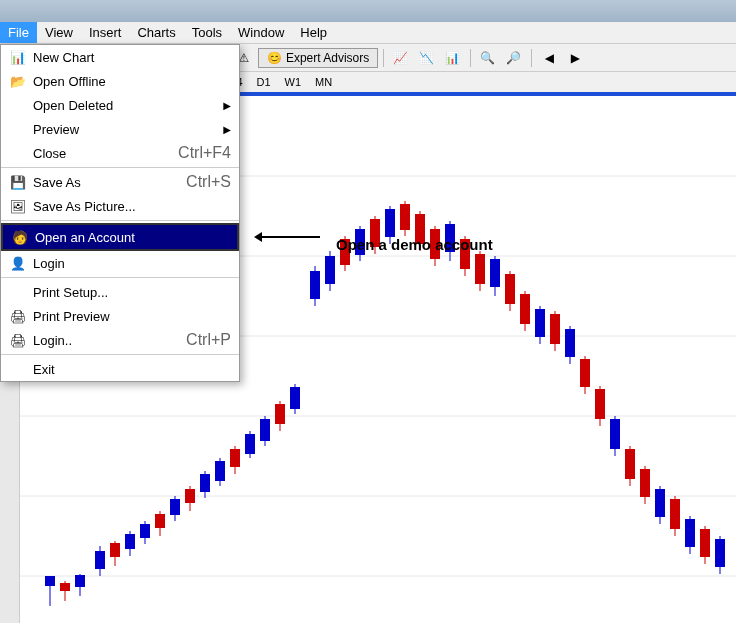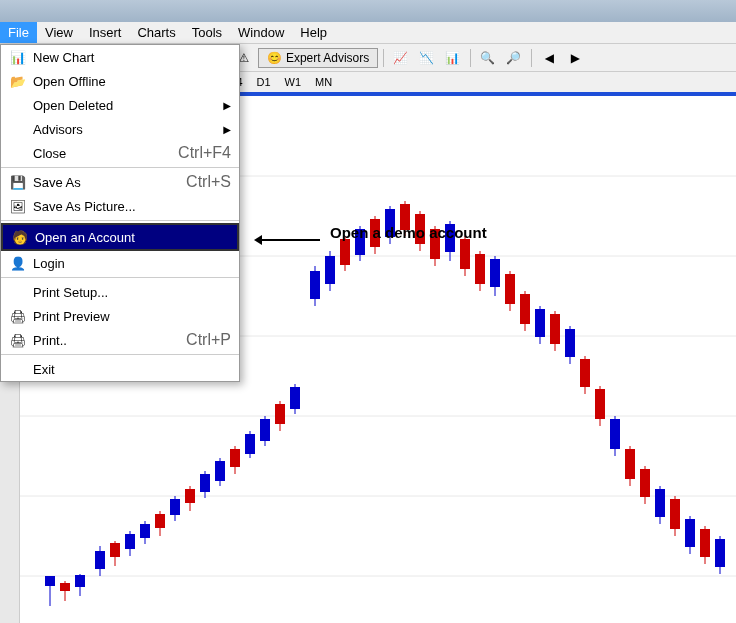--- a/index.html
+++ b/index.html
@@ -197,25 +197,25 @@
       display: flex;
       align-items: center;
       justify-content: center;
       font-size: 13px;
       flex-shrink: 0;
     }
 
     
     .annotation {
       position: absolute;
-      top: 224px;
+      top: 236px;
       left: 260px;
       display: flex;
-      align-items: flex-end;
-      gap: 2px;
+      align-items: flex-start;
+      gap: 8px;
       z-index: 500;
       pointer-events: none;
     }
     .annotation-arrow {
       width: 60px;
       height: 2px;
       background: black;
       position: relative;
     }
     .annotation-arrow::before {
@@ -260,21 +260,21 @@
       <span class="item-icon">📂</span>
       <span>Open Offline</span>
     </div>
     <div class="dropdown-item">
       <span class="item-icon"></span>
       <span>Open Deleted</span>
       <span class="arrow">▶</span>
     </div>
     <div class="dropdown-item">
       <span class="item-icon"></span>
-      <span>Advisors</span>
+      <span>Preview</span>
       <span class="arrow">▶</span>
     </div>
     <div class="dropdown-item">
       <span class="item-icon"></span>
       <span>Close</span>
       <span class="shortcut">Ctrl+F4</span>
     </div>
     <div class="dropdown-separator"></div>
     <div class="dropdown-item">
       <span class="item-icon">💾</span>
@@ -298,21 +298,21 @@
     <div class="dropdown-item">
       <span class="item-icon"></span>
       <span>Print Setup...</span>
     </div>
     <div class="dropdown-item">
       <span class="item-icon">🖨</span>
       <span>Print Preview</span>
     </div>
     <div class="dropdown-item">
       <span class="item-icon">🖨</span>
-      <span>Print..</span>
+      <span>Login..</span>
       <span class="shortcut">Ctrl+P</span>
     </div>
     <div class="dropdown-separator"></div>
     <div class="dropdown-item">
       <span class="item-icon"></span>
       <span>Exit</span>
     </div>
   </div>
 </div>
 

